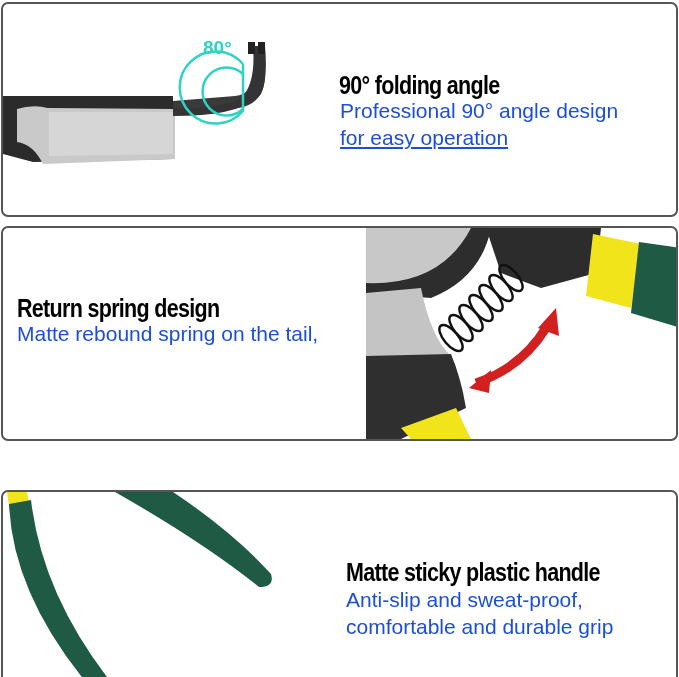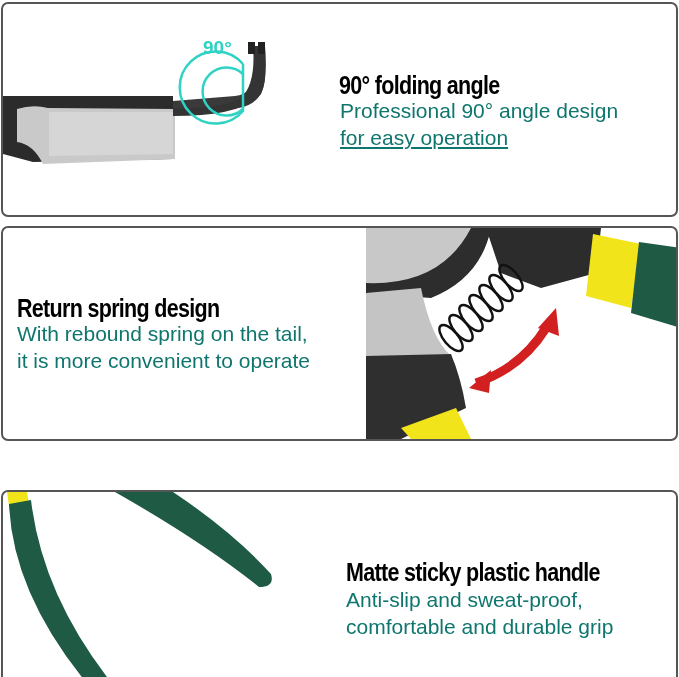--- a/index.html
+++ b/index.html
@@ -11,21 +11,21 @@
     }
     #p1 { top: 2px; height: 211px; }
     #p2 { top: 226px; height: 211px; }
     #p3 { top: 458px; height: 213px; margin-top: 32px; }
     .txt { position: absolute; color: #111; }
     .title {
       font-family: "Liberation Sans", sans-serif; font-weight: bold;
       font-size: 25px; letter-spacing: -0.8px; transform: scaleX(0.86); transform-origin: left top;
       white-space: nowrap; line-height: 28px; color: #000;
     }
-    .line { font-size: 21px; line-height: 27px; white-space: nowrap; color: #0f766e; }
+    .line { font-size: 21px; line-height: 27px; white-space: nowrap; color: #1d4ed8; }
     svg { position: absolute; }
   </style>
 </head>
 <body>
 
 <div class="panel" id="p1">
   <svg width="300" height="211" viewBox="0 0 300 211" style="left:0;top:0;">
 
     <rect x="0" y="100" width="10" height="50" fill="#f0e21a"></rect>
 
@@ -37,31 +37,30 @@
     <path d="M170 110 L235 104 Q262 100 262 70 L262 42 L252 42 L252 70 Q250 90 232 92 L170 97 Z" fill="#3a3a3a"></path>
     <path d="M170 112 Q240 112 258 90 Q265 75 262 42 L250 42 Q253 80 238 94 Q220 105 170 104 Z" fill="#343434"></path>
     <rect x="245" y="38" width="7" height="12" fill="#222"></rect>
     <rect x="255" y="38" width="7" height="12" fill="#222"></rect>
 
     <g stroke="#2ed3c4" stroke-width="2.5" fill="none">
       <path d="M240 60 A36 36 0 1 0 240 107 L240 60"></path>
       <path d="M240 70 A24 24 0 1 0 240 105"></path>
     </g>
   </svg>
-  <div class="txt" style="left:200px;top:33px;color:#2ed3c4;font-size:19px;font-weight:bold;">90°</div>
+  <div class="txt" style="left:200px;top:33px;color:#2ed3c4;font-size:19px;font-weight:bold;">80°</div>
 
   <div class="txt title" style="left:336px;top:67px;">90° folding angle</div>
   <div class="txt line" style="left:337px;top:93px;">Professional 90° angle design</div>
   <div class="txt line" style="left:337px;top:120px;text-decoration:underline;">for easy operation</div>
 </div>
 
 <div class="panel" id="p2">
   <div class="txt title" style="left:14px;top:66px;">Return spring design</div>
-  <div class="txt line" style="left:14px;top:92px;">With rebound spring on the tail,</div>
-  <div class="txt line" style="left:14px;top:119px;">it is more convenient to operate</div>
+  <div class="txt line" style="left:14px;top:92px;">Matte rebound spring on the tail,</div>
 
   <svg width="320" height="211" viewBox="0 0 320 211" style="left:358px;top:0;">
 
     <path d="M5 0 L110 0 Q100 40 60 55 L5 58 Z" fill="#c8c8c8"></path>
     <path d="M5 55 Q80 58 110 0 L130 0 Q120 50 70 70 L5 65 Z" fill="#2d2d2d"></path>
 
     <path d="M5 65 L60 60 Q70 110 90 128 L5 130 Z" fill="#c4c4c4"></path>
     <path d="M5 128 L90 126 Q100 150 105 180 L40 211 L5 211 Z" fill="#2f2f2f"></path>
 
     <path d="M125 0 L240 0 L235 45 L180 60 L140 45 Z" fill="#2c2c2c"></path>

